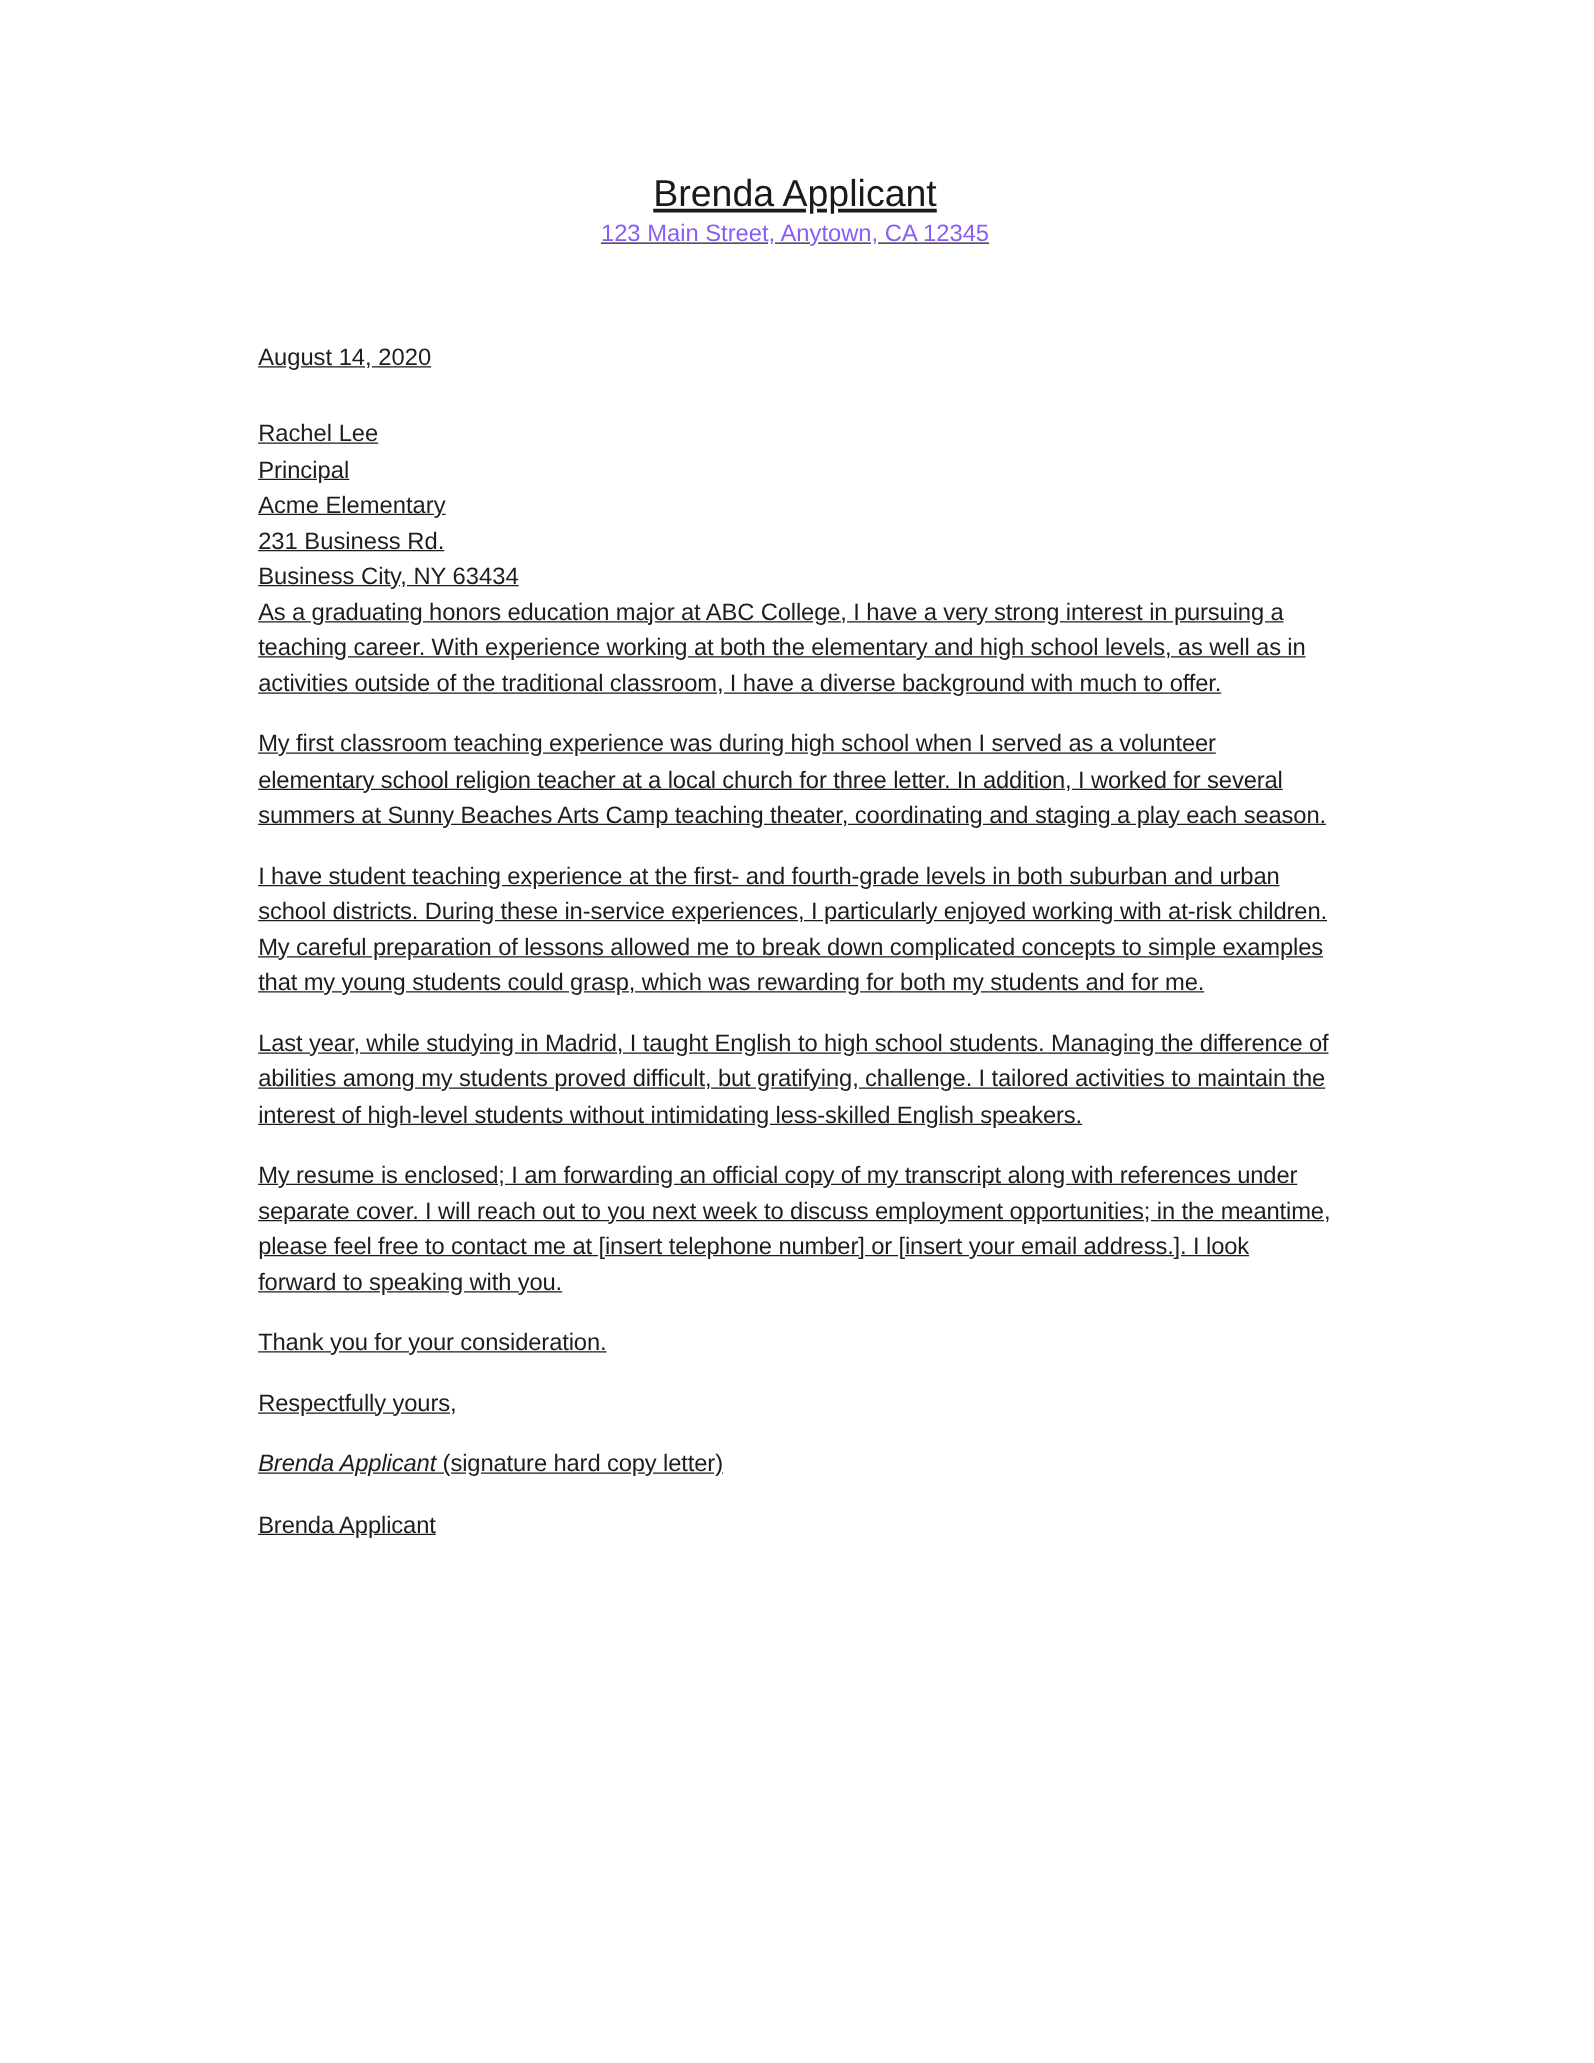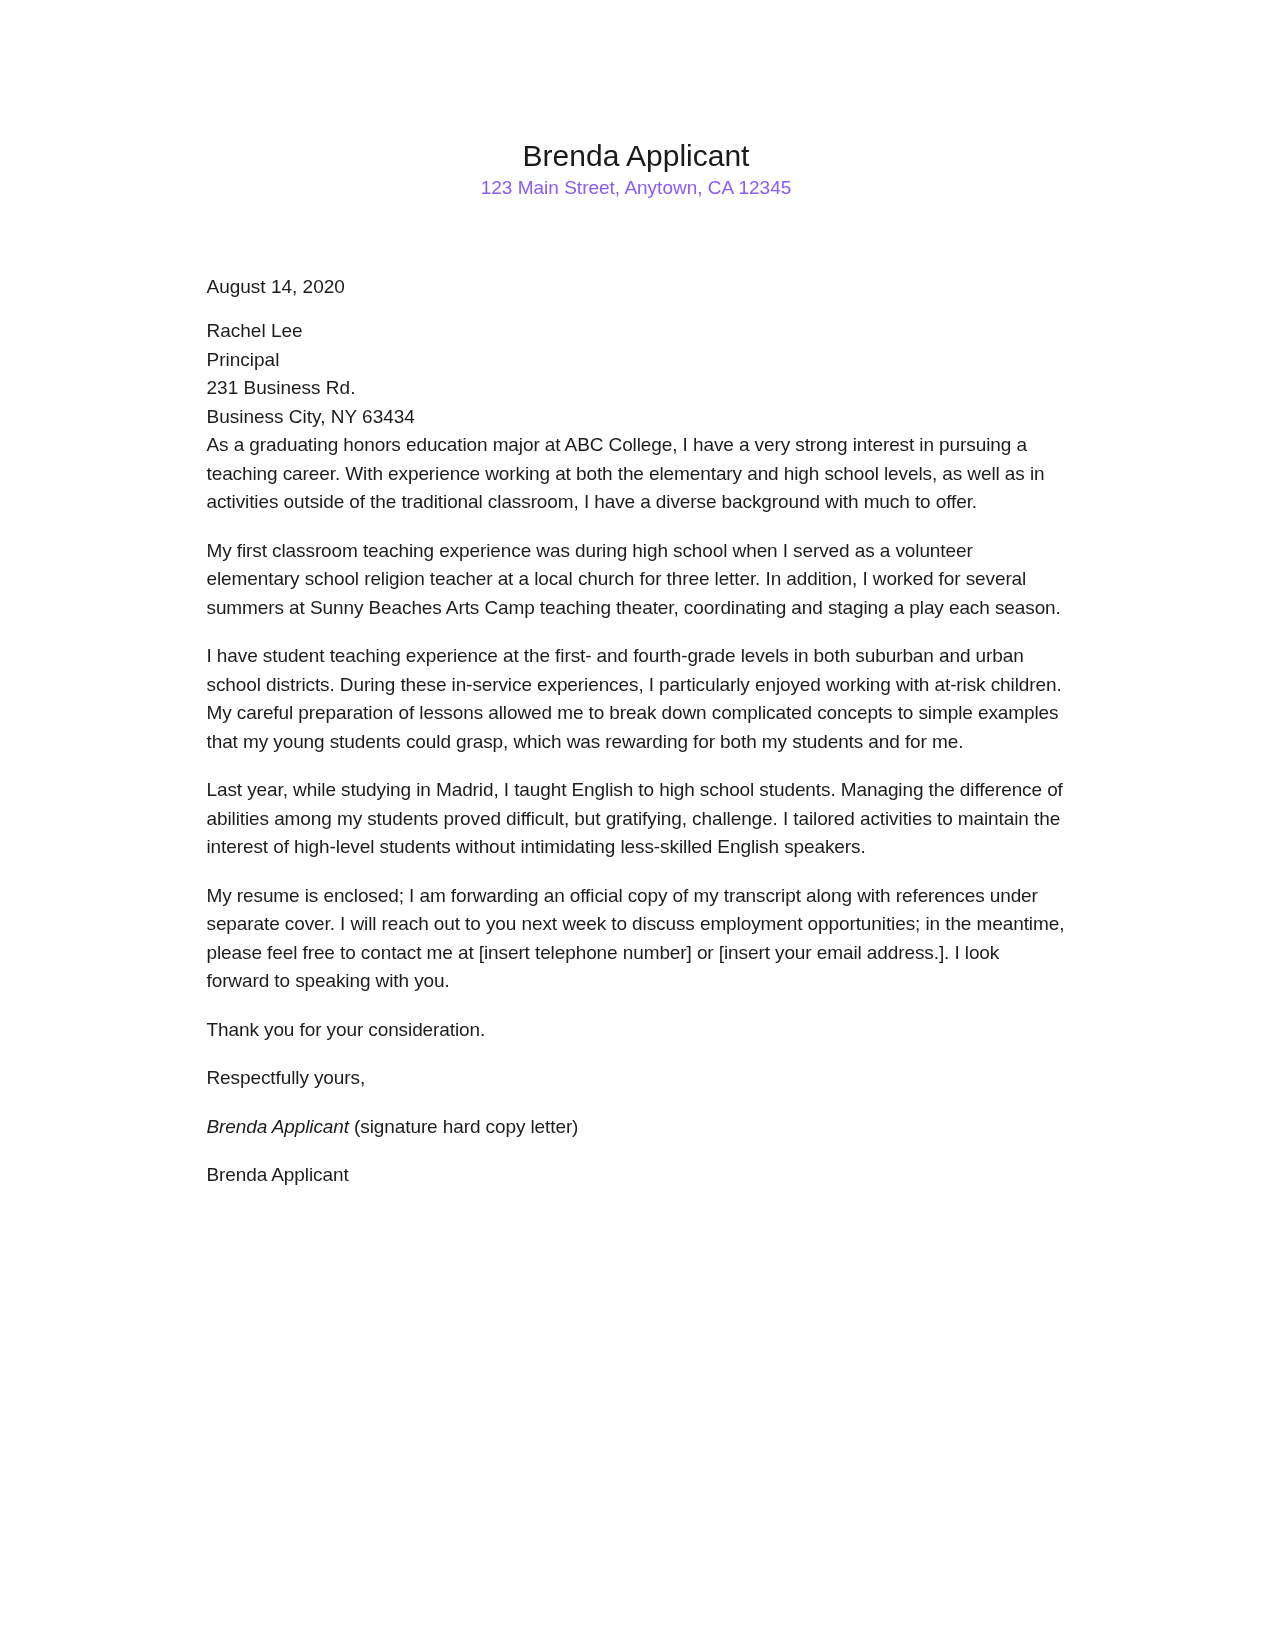--- a/index.html
+++ b/index.html
@@ -11,20 +11,21 @@
     position: relative;
     width: 1156px;
     height: 1650px;
     margin: 0 auto;
     background: #ffffff;
     box-sizing: border-box;
     padding: 138px 150px 0 147px;
     font-family: "Liberation Sans", "DejaVu Sans", sans-serif;
     color: #1d1d1d;
     overflow: hidden;
+    text-decoration: underline;
   }
   .letterhead {
     text-align: center;
   }
   .letterhead .name {
     font-size: 30px;
     line-height: 36px;
     font-weight: 400;
     color: #1a1a1a;
   }
@@ -32,21 +33,21 @@
     font-size: 19px;
     line-height: 27px;
     color: #8b5cf6;
   }
   .date-line {
     margin-top: 72px;
     font-size: 19px;
     line-height: 28px;
   }
   .recipient {
-    margin-top: 16px;
+    margin-top: 33px;
   }
   .recipient .r-line {
     font-size: 19px;
     line-height: 28.5px;
   }
   .body-text p {
     margin: 0 0 20px 0;
     font-size: 19px;
     line-height: 28.5px;
     letter-spacing: -0.1px;
@@ -66,20 +67,21 @@
   <header class="letterhead">
     <div class="name">Brenda Applicant</div>
     <div class="addr">123 Main Street, Anytown, CA 12345</div>
   </header>
 
   <div class="date-line">August 14, 2020</div>
 
   <div class="recipient">
     <div class="r-line">Rachel Lee</div>
     <div class="r-line">Principal</div>
+    <div class="r-line">Acme Elementary</div>
     <div class="r-line">231 Business Rd.</div>
     <div class="r-line">Business City, NY 63434</div>
   </div>
 
   <div class="body-text">
 
     <p>As a graduating honors education major at ABC College, I have a very strong interest in pursuing a teaching career. With experience working at both the elementary and high school levels, as well as in activities outside of the traditional classroom, I have a diverse background with much to offer.</p>
 
     <p>My first classroom teaching experience was during high school when I served as a volunteer elementary school religion teacher at a local church for three letter. In addition, I worked for several summers at Sunny Beaches Arts Camp teaching theater, coordinating and staging a play each season.</p>
 

